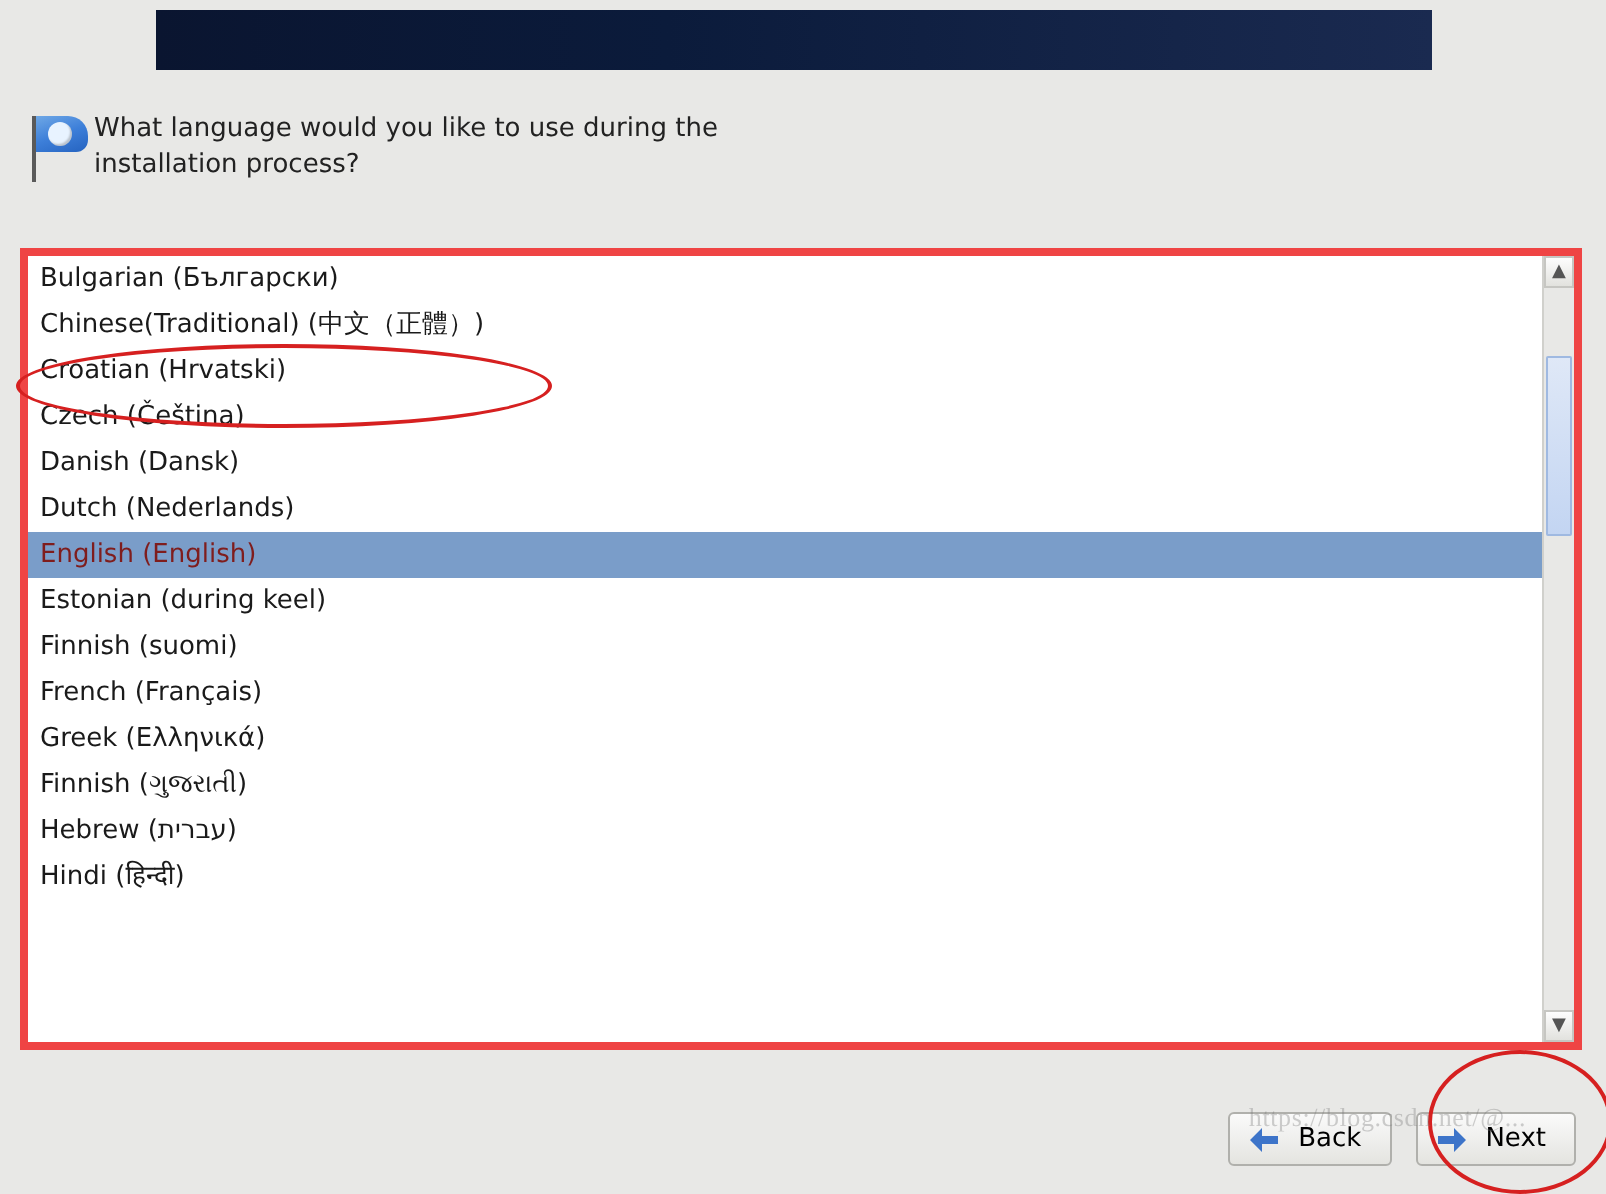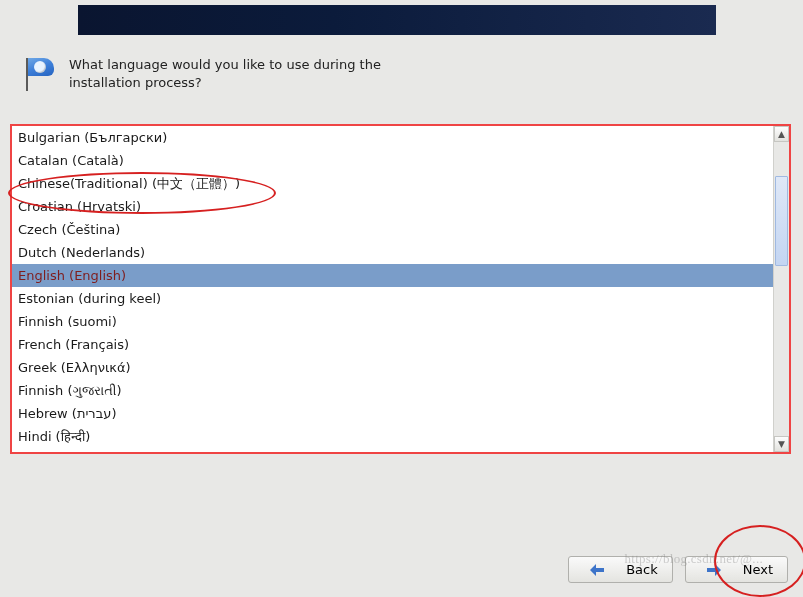--- a/index.html
+++ b/index.html
@@ -13,24 +13,23 @@
       position: relative;
     }
     .top-banner {
       position: absolute;
       left: 78px; top: 5px;
       width: 638px; height: 30px;
       background: linear-gradient(90deg, #0a1530 0%, #0b1b3b 40%, #1a2a50 100%);
     }
     .prompt-row {
       position: absolute;
-      left: 22px; top: 56px;
+      left: 12px; top: 56px;
       display: flex;
       align-items: flex-start;
-      gap: 12px;
     }
     .flag-icon {
       width: 35px; height: 35px;
       position: relative;
       flex: none;
     }
     .flag-icon .pole {
       position: absolute; left: 4px; top: 2px;
       width: 2px; height: 33px;
       background: #5a5a5a;
@@ -47,22 +46,22 @@
       border-radius: 50%;
       background: #e8f3ff;
       box-shadow: inset -1px -1px 1px rgba(0,0,0,.2);
     }
     .prompt-text { color: #222; line-height: 1.35; }
     .prompt-text .line1 { display: block; }
     .prompt-text .line2 { display: block; }
     .listbox-wrap {
       position: absolute;
       left: 10px; top: 124px;
-      width: 781px; height: 330px;
-      border: 2px solid #ef4444;
+      width: 781px; height: 401px;
+      border: 4px solid #ef4444;
       background: #fff;
       display: flex;
     }
     .listbox {
       flex: 1;
       overflow-y: auto;
       overflow-x: hidden;
       outline: none;
     }
     .listbox .item {
@@ -99,27 +98,27 @@
       border: 1px solid #9fb9e1;
       border-radius: 1px;
     }
     .button-row {
       position: absolute;
       right: 15px; bottom: 14px;
       display: flex; gap: 12px;
     }
     .btn {
       min-width: 80px;
-      padding: 5px 14px 5px 21px;
+      padding: 5px 14px 5px 10px;
       font-family: inherit;
       font-size: 13px;
       background: linear-gradient(#fafafa,#e4e4e0);
       border: 1px solid #b0b0ac;
       border-radius: 3px;
-      display: flex; align-items: center; gap: 22px;
+      display: flex; align-items: center; gap: 10px;
       cursor: pointer;
       margin-top: 36px;
     }
     .btn .icon-arrow {
       width: 14px; height: 12px; display: inline-block; flex: none;
     }
     .annotation-circle {
       position: absolute;
       border: 2px solid #d62020;
       border-radius: 50%;
@@ -155,24 +154,24 @@
   </div>
   <div class="prompt-text">
     <span class="line1">What language would you like to use during the</span>
     <span class="line2">installation process?</span>
   </div>
 </div>
 
 <div class="listbox-wrap">
   <div class="listbox" id="language-list" tabindex="0" role="listbox">
       <div class="item" role="option"><span>Bulgarian (Български)</span></div>
-      <div class="item" role="option"><span>Catalan (Català)</span></div>
       <div class="item" role="option"><span>Chinese(Traditional) (中文（正體）)</span></div>
       <div class="item" role="option"><span>Croatian (Hrvatski)</span></div>
       <div class="item" role="option"><span>Czech (Čeština)</span></div>
+      <div class="item" role="option"><span>Danish (Dansk)</span></div>
       <div class="item" role="option"><span>Dutch (Nederlands)</span></div>
       <div class="item selected" role="option"><span>English (English)</span></div>
       <div class="item" role="option"><span>Estonian (during keel)</span></div>
       <div class="item" role="option"><span>Finnish (suomi)</span></div>
       <div class="item" role="option"><span>French (Français)</span></div>
       <div class="item" role="option"><span>Greek (Ελληνικά)</span></div>
       <div class="item" role="option"><span>Finnish (ગુજરાતી)</span></div>
       <div class="item" role="option"><span>Hebrew (עברית)</span></div>
       <div class="item" role="option"><span>Hindi (हिन्दी)</span></div>
     </div>

